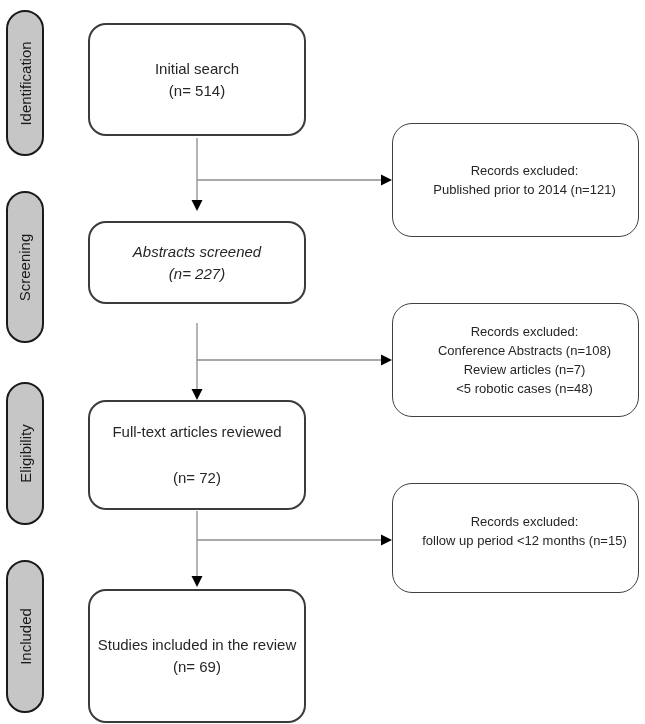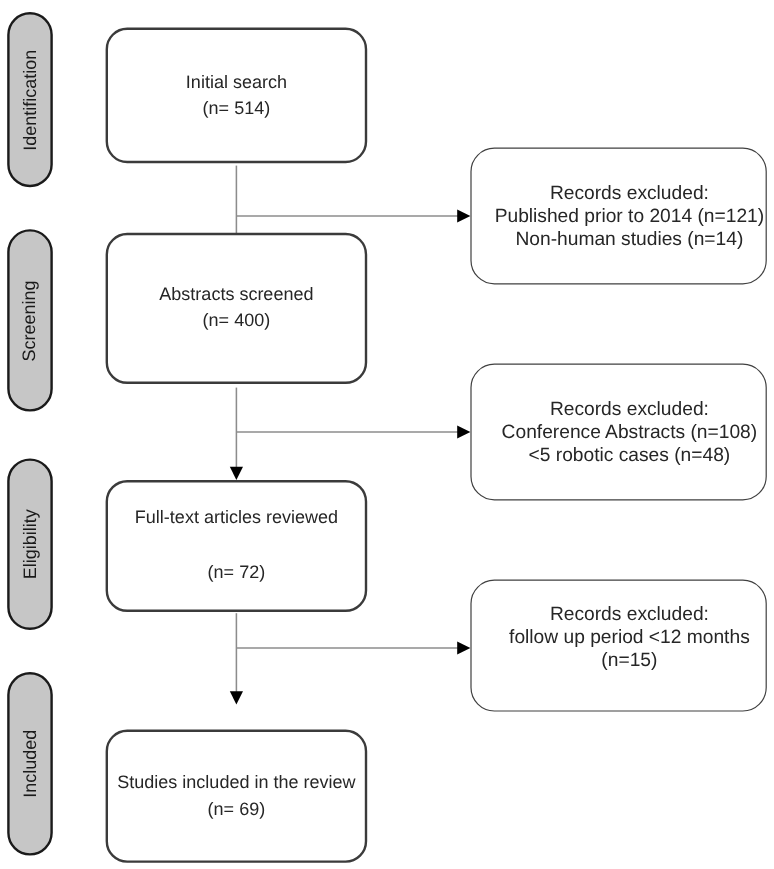--- a/index.html
+++ b/index.html
@@ -64,32 +64,32 @@
     width: 247px;
     background: #ffffff;
     border: 1.5px solid #404040;
     border-radius: 20px;
     box-sizing: border-box;
     display: flex;
     flex-direction: column;
     align-items: center;
     justify-content: center;
     text-align: center;
-    font-size: 16px;
+    font-size: 13px;
     line-height: 19px;
     padding-left: 18px;
   }
   .stage-id   { top: 10px;  height: 146px; }
   .stage-sc   { top: 191px; height: 152px; }
   .stage-el   { top: 382px; height: 143px; }
   .stage-in   { top: 560px; height: 153px; }
   .main-0 { top: 23px;  height: 113px; }
-  .main-1 { top: 194px; height: 126px; }
+  .main-1 { top: 221px; height: 83px; font-style: italic; }
   .main-2 { top: 400px; height: 110px; gap: 24px; }
-  .main-3 { top: 608px; height: 111px; }
+  .main-3 { top: 589px; height: 134px; }
   .excl-0 { top: 123px; height: 114px; }
   .excl-1 { top: 303px; height: 114px; }
   .excl-2 { top: 483px; height: 110px; padding-bottom: 14px; }
 </style>
 </head>
 <body>
 
 <div class="canvas">
 
   <svg class="connectors" viewBox="0 0 645 724" xmlns="http://www.w3.org/2000/svg">
@@ -122,39 +122,39 @@
   <div class="stage stage-in">
     <span>Included</span>
   </div>
 
   <div class="mainbox main-0">
     <div>Initial search</div>
     <div>(n= 514)</div>
   </div>
   <div class="mainbox main-1">
     <div>Abstracts screened</div>
-    <div>(n= 400)</div>
+    <div>(n= 227)</div>
   </div>
   <div class="mainbox main-2">
     <div>Full-text articles reviewed</div>
     <div>(n= 72)</div>
   </div>
   <div class="mainbox main-3">
     <div>Studies included in the review</div>
     <div>(n= 69)</div>
   </div>
 
   <div class="exclbox excl-0">
     <div>Records excluded:</div>
     <div>Published prior to 2014 (n=121)</div>
-    <div>Non-human studies (n=14)</div>
   </div>
   <div class="exclbox excl-1">
     <div>Records excluded:</div>
     <div>Conference Abstracts (n=108)</div>
+    <div>Review articles (n=7)</div>
     <div>&lt;5 robotic cases (n=48)</div>
   </div>
   <div class="exclbox excl-2">
     <div>Records excluded:</div>
     <div>follow up period &lt;12 months (n=15)</div>
   </div>
 
 </div>
 
 </body></html>

